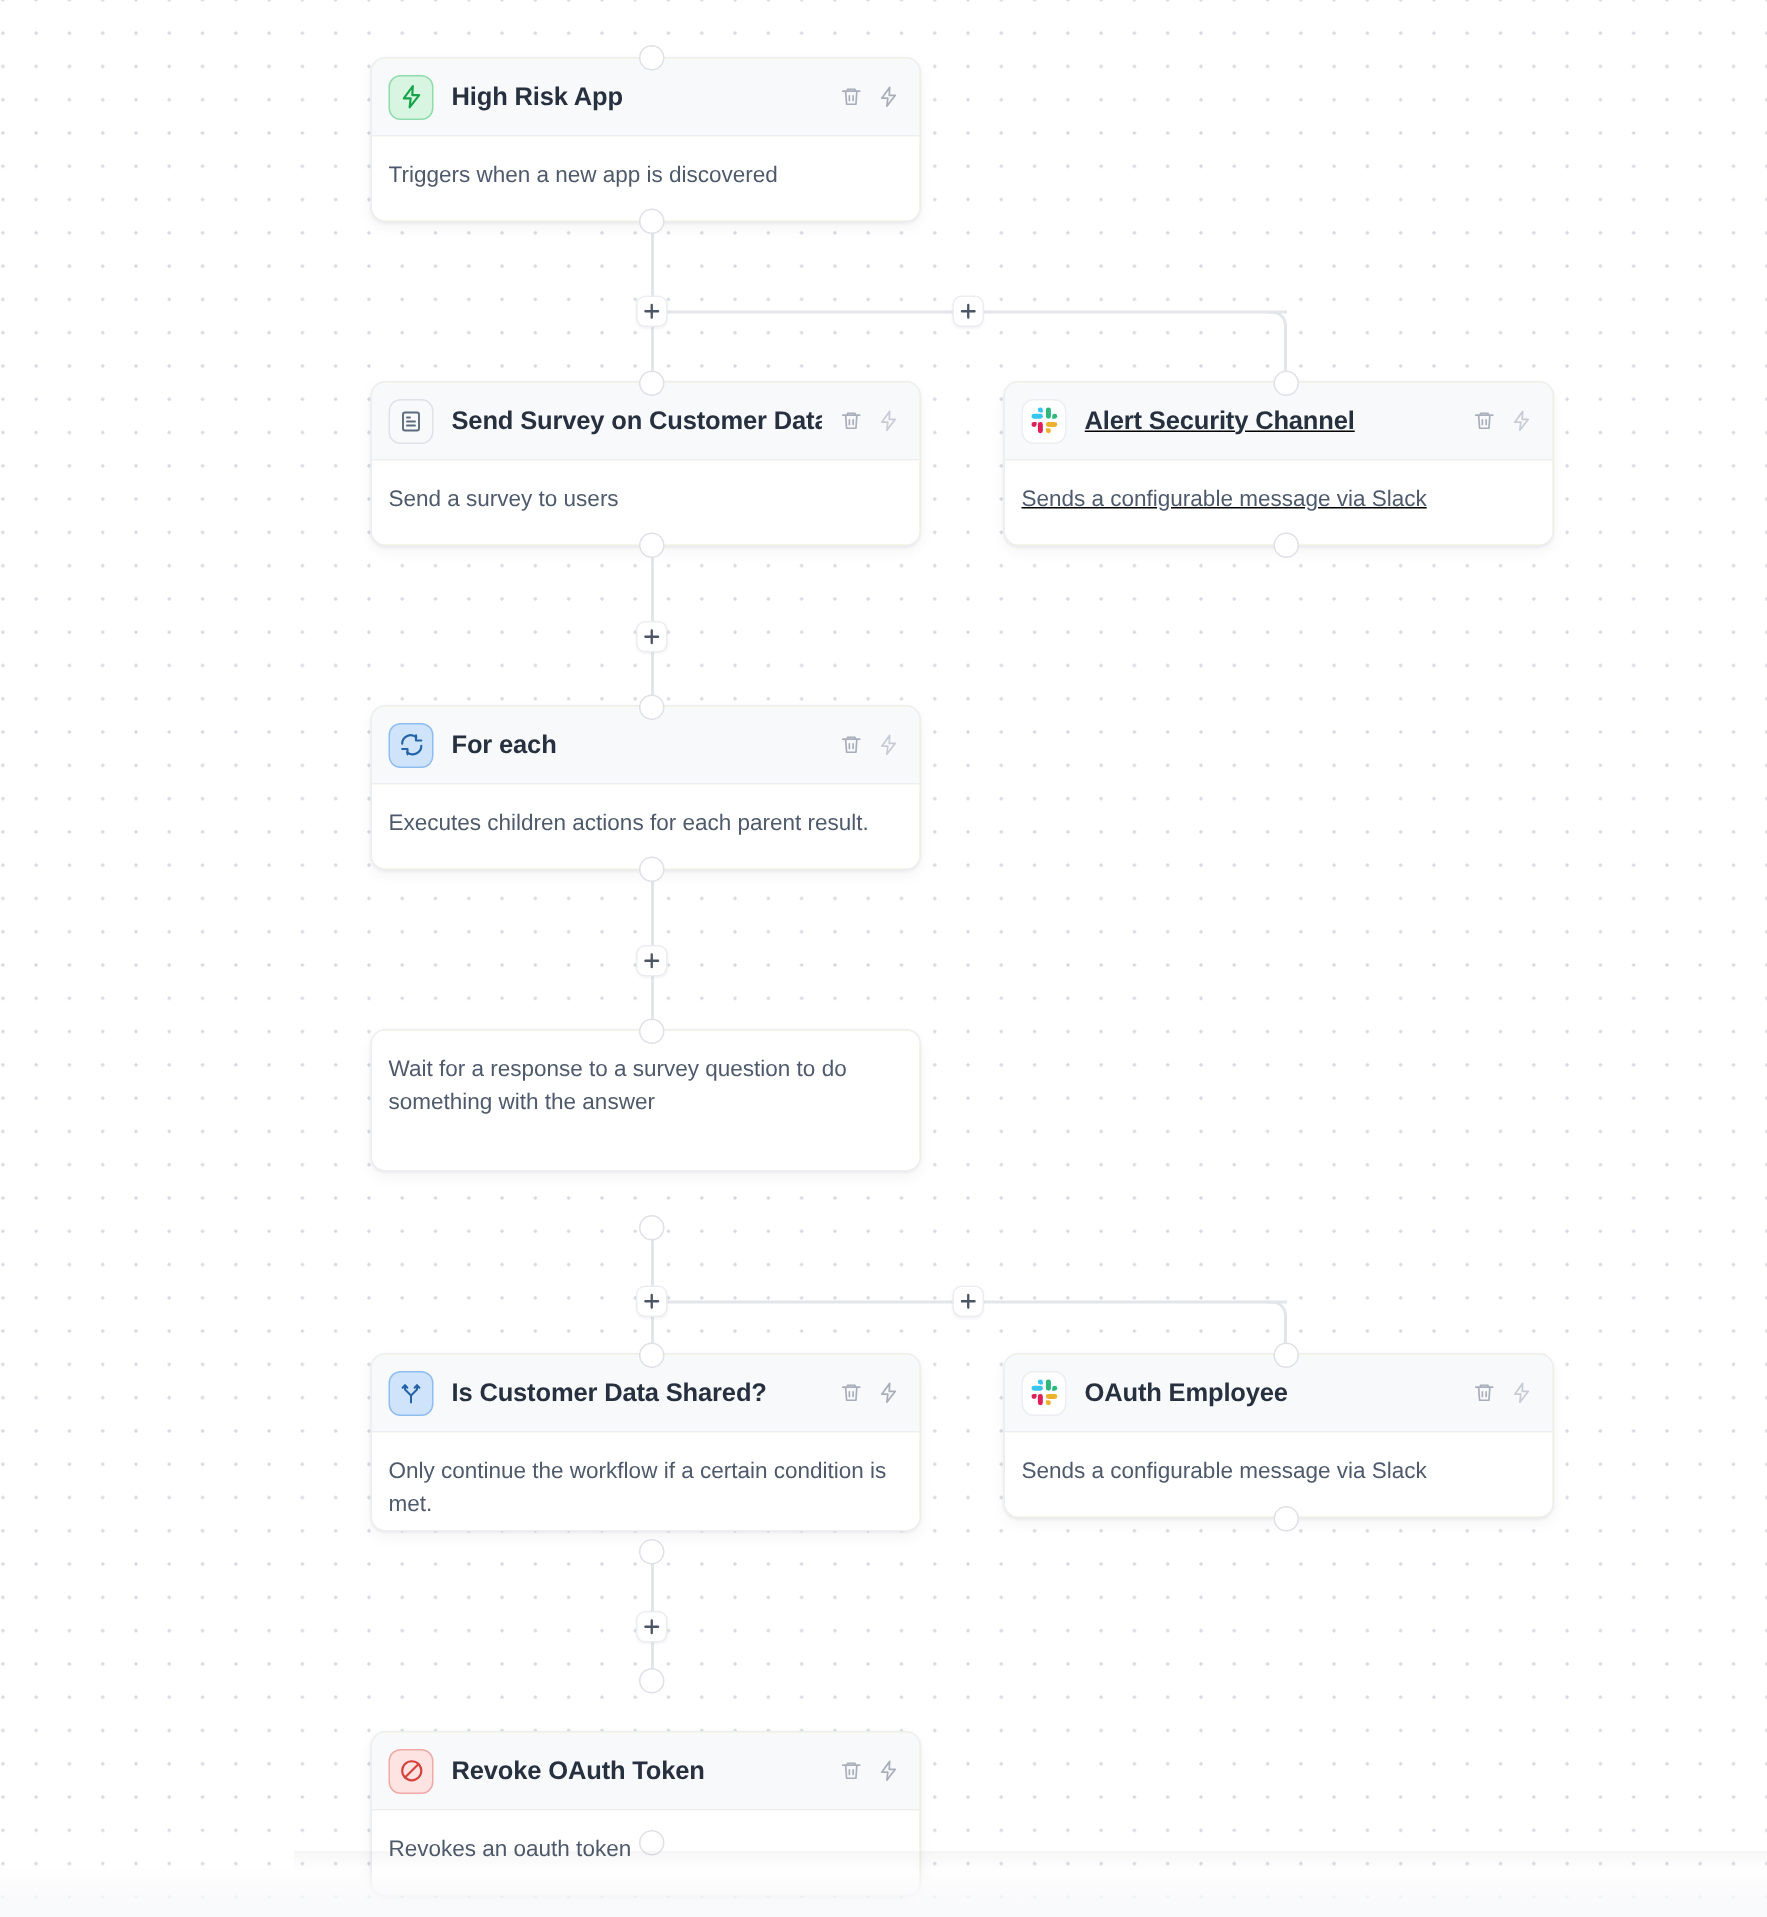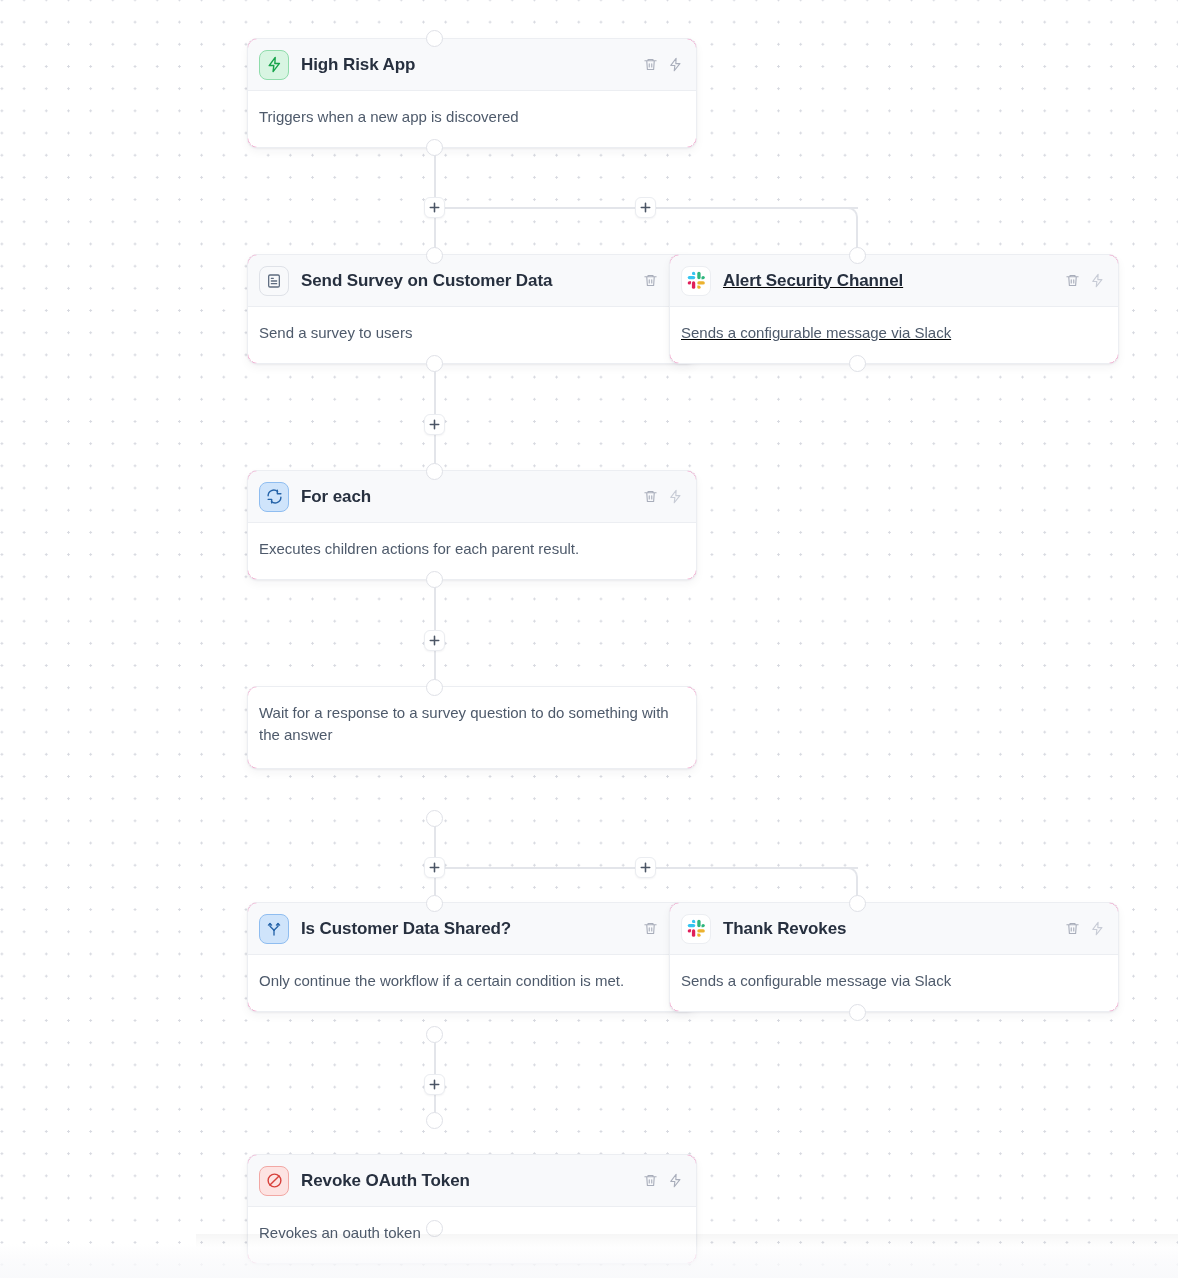--- a/index.html
+++ b/index.html
@@ -89,22 +89,22 @@
     display: flex;
     align-items: center;
     justify-content: center;
     cursor: pointer;
   }
   .plus-btn svg { display: block; }
 
   
   .node {
     position: absolute;
-    width: 450px;
-    background: #ec4899;
+    width: 367px;
+    background: #fef9c3;
     border: 1px solid #eceef2;
     border-radius: 10px;
     box-shadow: 0 1px 2px rgba(16,24,40,0.05), 0 4px 10px rgba(16,24,40,0.045);
     z-index: 5;
     overflow: hidden;
   }
   .node-header {
     display: flex;
     align-items: center;
     gap: 12px;
@@ -343,21 +343,21 @@
           <svg width="15" height="15" viewBox="0 0 24 24" fill="none" stroke="currentColor" stroke-width="1.8" stroke-linecap="round" stroke-linejoin="round">
               <path d="M13 2 4.5 13.5H11l-1 8.5 9-11.5H12.5z"></path>
             </svg>
         </span>
       </div>
     </div>
     <div class="node-body">Executes children actions for each parent result.</div>
   </div>
 
   <div class="node" style="left:247px; top:686px;">
-    <div class="node-body" style="padding-bottom:22px;">Wait for a response to a survey question to do something with the answer</div>
+    <div class="node-body" style="padding-bottom:34px;">Wait for a response to a survey question to do something with the answer</div>
   </div>
 
   <div class="node" style="left:247px; top:902px;">
     <div class="node-header">
       <div class="node-icon ic-blue">
         <svg width="16" height="16" viewBox="0 0 24 24" fill="none" stroke="currentColor" stroke-width="2" stroke-linecap="round" stroke-linejoin="round">
             <path d="M12 21v-7"></path>
             <path d="M12 14 6 8V4"></path>
             <path d="M12 14l6-6V4"></path>
             <path d="M3.6 6.2 6 3.8l2.4 2.4"></path>
@@ -390,21 +390,21 @@
             <path d="M6.2 15.1a2.1 2.1 0 0 1 4.2 0v5.3a2.1 2.1 0 0 1-4.2 0z" fill="#e01e5a"></path>
             <path d="M8.3 5.1a2.1 2.1 0 1 1 2.1-2.1v2.1z" fill="#36c5f0"></path>
             <path d="M8.3 6.2a2.1 2.1 0 0 1 0 4.2H3a2.1 2.1 0 0 1 0-4.2z" fill="#36c5f0"></path>
             <path d="M18.3 8.3a2.1 2.1 0 1 1 2.1 2.1h-2.1z" fill="#2eb67d"></path>
             <path d="M17.2 8.3a2.1 2.1 0 0 1-4.2 0V3a2.1 2.1 0 0 1 4.2 0z" fill="#2eb67d"></path>
             <path d="M15.1 18.3a2.1 2.1 0 1 1-2.1 2.1v-2.1z" fill="#ecb22e"></path>
             <path d="M15.1 17.2a2.1 2.1 0 0 1 0-4.2h5.3a2.1 2.1 0 0 1 0 4.2z" fill="#ecb22e"></path>
           </g>
         </svg>
       </div>
-      <div class="node-title">Thank Revokes</div>
+      <div class="node-title">OAuth Employee</div>
       <div class="node-actions">
         <span class="act">
           <svg width="15" height="15" viewBox="0 0 24 24" fill="none" stroke="currentColor" stroke-width="1.8" stroke-linecap="round" stroke-linejoin="round">
               <path d="M3 6h18M8 6V4h8v2M6 6l1 14h10l1-14M10 11v5M14 11v5"></path>
             </svg>
         </span>
         <span class="act" style="color:#c8ccd6;">
           <svg width="15" height="15" viewBox="0 0 24 24" fill="none" stroke="currentColor" stroke-width="1.8" stroke-linecap="round" stroke-linejoin="round">
               <path d="M13 2 4.5 13.5H11l-1 8.5 9-11.5H12.5z"></path>
             </svg>

